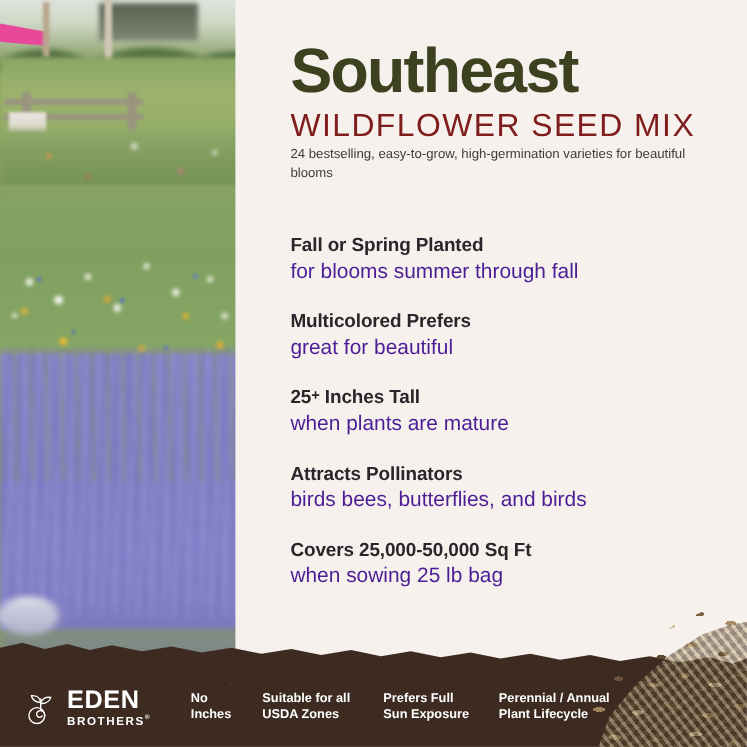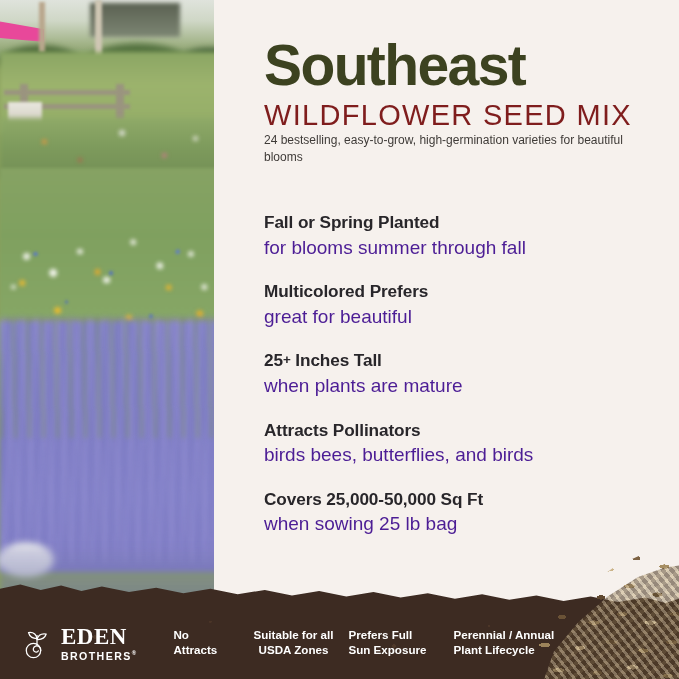--- a/index.html
+++ b/index.html
@@ -299,35 +299,34 @@
     display:flex; align-items:center;
     padding-left:20px;
     color:#ffffff;
   }
   #logo { display:flex; align-items:center; gap:7px; }
   #logo-mark { width:34px; height:34px; flex:0 0 34px; }
   #logo-words { line-height:1; }
   #logo-eden {
     font-size:23px; font-weight:700; letter-spacing:.5px; color:#fff;
     display:block;
-    font-family:Liberation Serif, serif;
   }
   #logo-brothers {
     font-size:10.6px; font-weight:700; letter-spacing:1.4px; color:#fff;
     display:block; margin-top:2px;
   }
   #logo-brothers .reg { font-size:6px; vertical-align:5px; }
 
   #badges { display:flex; align-items:center; margin-left:36px; gap:0; }
   .badge {
     font-size:11.6px; font-weight:700; line-height:1.28;
     color:#fff; white-space:pre-line;
   }
   .badge.b0 { width:65px; }
-  .badge.b1 { width:110px;text-align:center; }
+  .badge.b1 { width:110px; }
   .badge.b2 { width:105px; }
   .badge.b3 { width:140px; }
 </style>
 </head>
 <body>
 
 <div id="poster">
 
   <div id="photo-panel">
     <div class="ph-layer ph-sky"></div>
@@ -413,21 +412,21 @@
         </svg>
       </span>
       <span id="logo-words">
         <span id="logo-eden">EDEN</span>
         <span id="logo-brothers"><span>BROTHERS</span><span class="reg">®</span></span>
       </span>
     </div>
 
     <div id="badges">
       <div class="badge b0">No
-Attracts</div>
+Inches</div>
       <div class="badge b1">Suitable for all
 USDA Zones</div>
       <div class="badge b2">Prefers Full
 Sun Exposure</div>
       <div class="badge b3">Perennial / Annual
 Plant Lifecycle</div>
     </div>
 
   </div>
 

